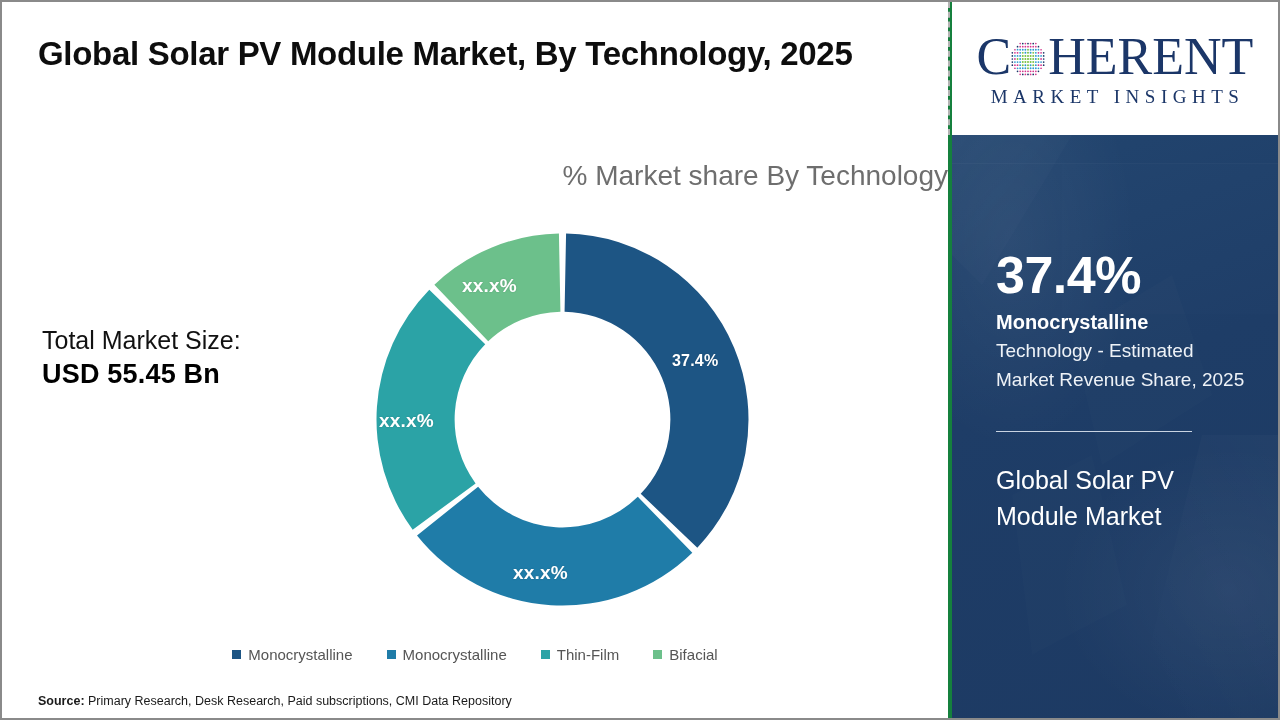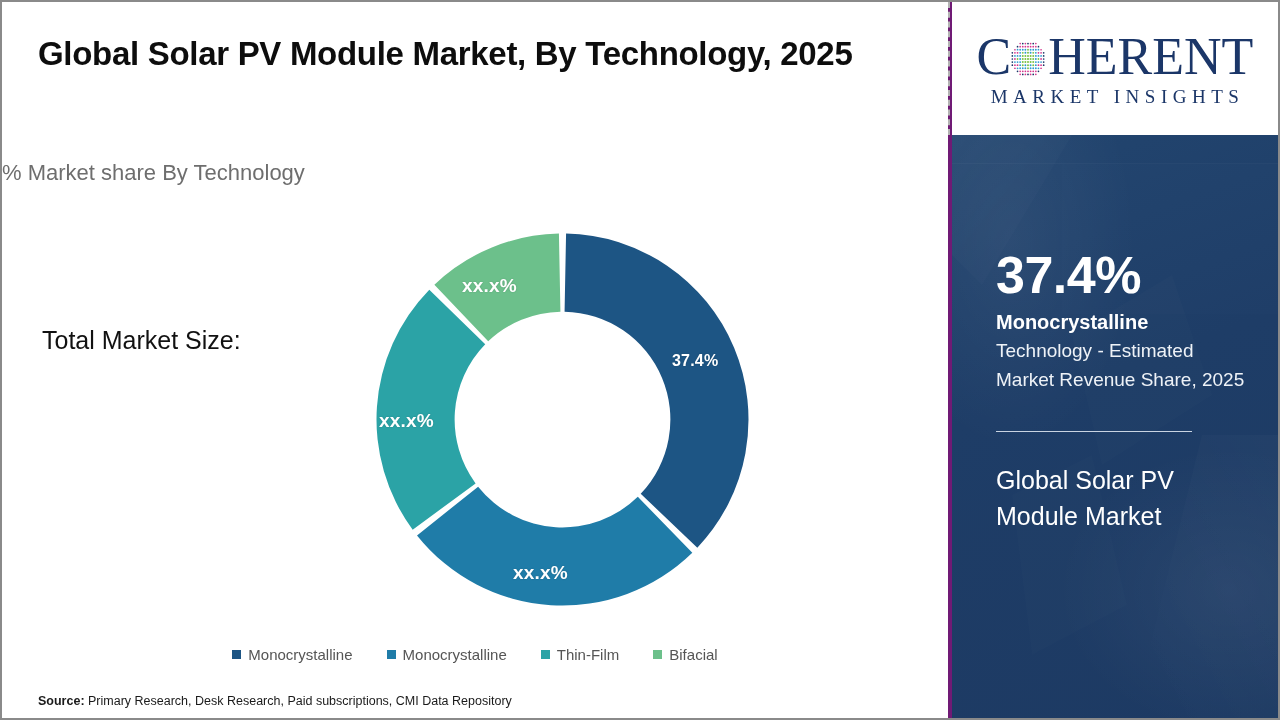--- a/index.html
+++ b/index.html
@@ -5,21 +5,21 @@
   * { box-sizing: border-box; margin: 0; padding: 0; }
   html, body {
     width: 1280px; height: 720px;
     font-family: "Liberation Sans", sans-serif;
     background: #ffffff;
     overflow: hidden;
   }
   #page {
     position: relative;
     width: 1280px; height: 720px;
-    background: #701a75;
+    background: #15803d;
     border: 2px solid #8a8a8a;
     overflow: hidden;
   }
 
   
   #left-panel {
     position: absolute;
     left: 0; top: 0;
     width: 946px; height: 716px;
     background: #ffffff;
@@ -31,22 +31,22 @@
     font-size: 33px;
     font-weight: bold;
     color: #0d0d0d;
     line-height: 1.48;
     letter-spacing: -0.3px;
   }
   #subtitle {
     position: absolute;
     left: 0; top: 158px;
     width: 946px;
-    text-align: left;
-    font-size: 22px;
+    text-align: right;
+    font-size: 28px;
     color: #6e6e6e;
     font-weight: normal;
   }
   #market-size-block {
     position: absolute;
     left: 24px; top: 322px;
     width: 300px;
     margin-left: 16px;
   }
   #market-size-label {
@@ -236,20 +236,21 @@
 <div id="page">
 
   <div id="left-panel">
 
     <div id="chart-title">Global Solar PV Module Market, By Technology, 2025</div>
 
     <div id="subtitle">% Market share By Technology</div>
 
     <div id="market-size-block">
       <div id="market-size-label">Total Market Size:</div>
+      <div id="market-size-value">USD 55.45 Bn</div>
     </div>
 
     <div id="donut-wrap">
       <svg id="donut-svg" viewBox="0 0 375 375">
         <g id="donut-slices">
             <path d="M 191.07072428634228 1.5342775453741808 A 186 186 0 0 1 322.3302155764246 315.62811154315375 L 265.7015250343263 261.8143046950292 A 107.88 107.88 0 0 0 189.5710200860785 79.63988097631703 Z" fill="#1d5584"></path>
             <path d="M 317.31227695250783 320.70950698957415 A 186 186 0 0 1 42.01575337180034 303.38931781240746 L 103.11913695564421 254.71580433119632 A 107.88 107.88 0 0 0 262.7911206324545 264.761514053953 Z" fill="#1f7ca8"></path>
             <path d="M 37.674250415037534 297.71907621325863 A 186 186 0 0 1 54.29049301042576 57.687723047492256 L 110.23848594604694 112.20887936754552 A 107.88 107.88 0 0 0 100.60106524072177 251.42706420369 Z" fill="#2ba3a6"></path>
             <path d="M 59.37188845684625 52.66978442357532 A 186 186 0 0 1 183.92927571365757 1.5342775453741808 L 185.4289799139214 79.63988097631703 A 107.88 107.88 0 0 0 113.18569530497084 109.29847496567369 Z" fill="#6cc08b"></path>
           </g>

